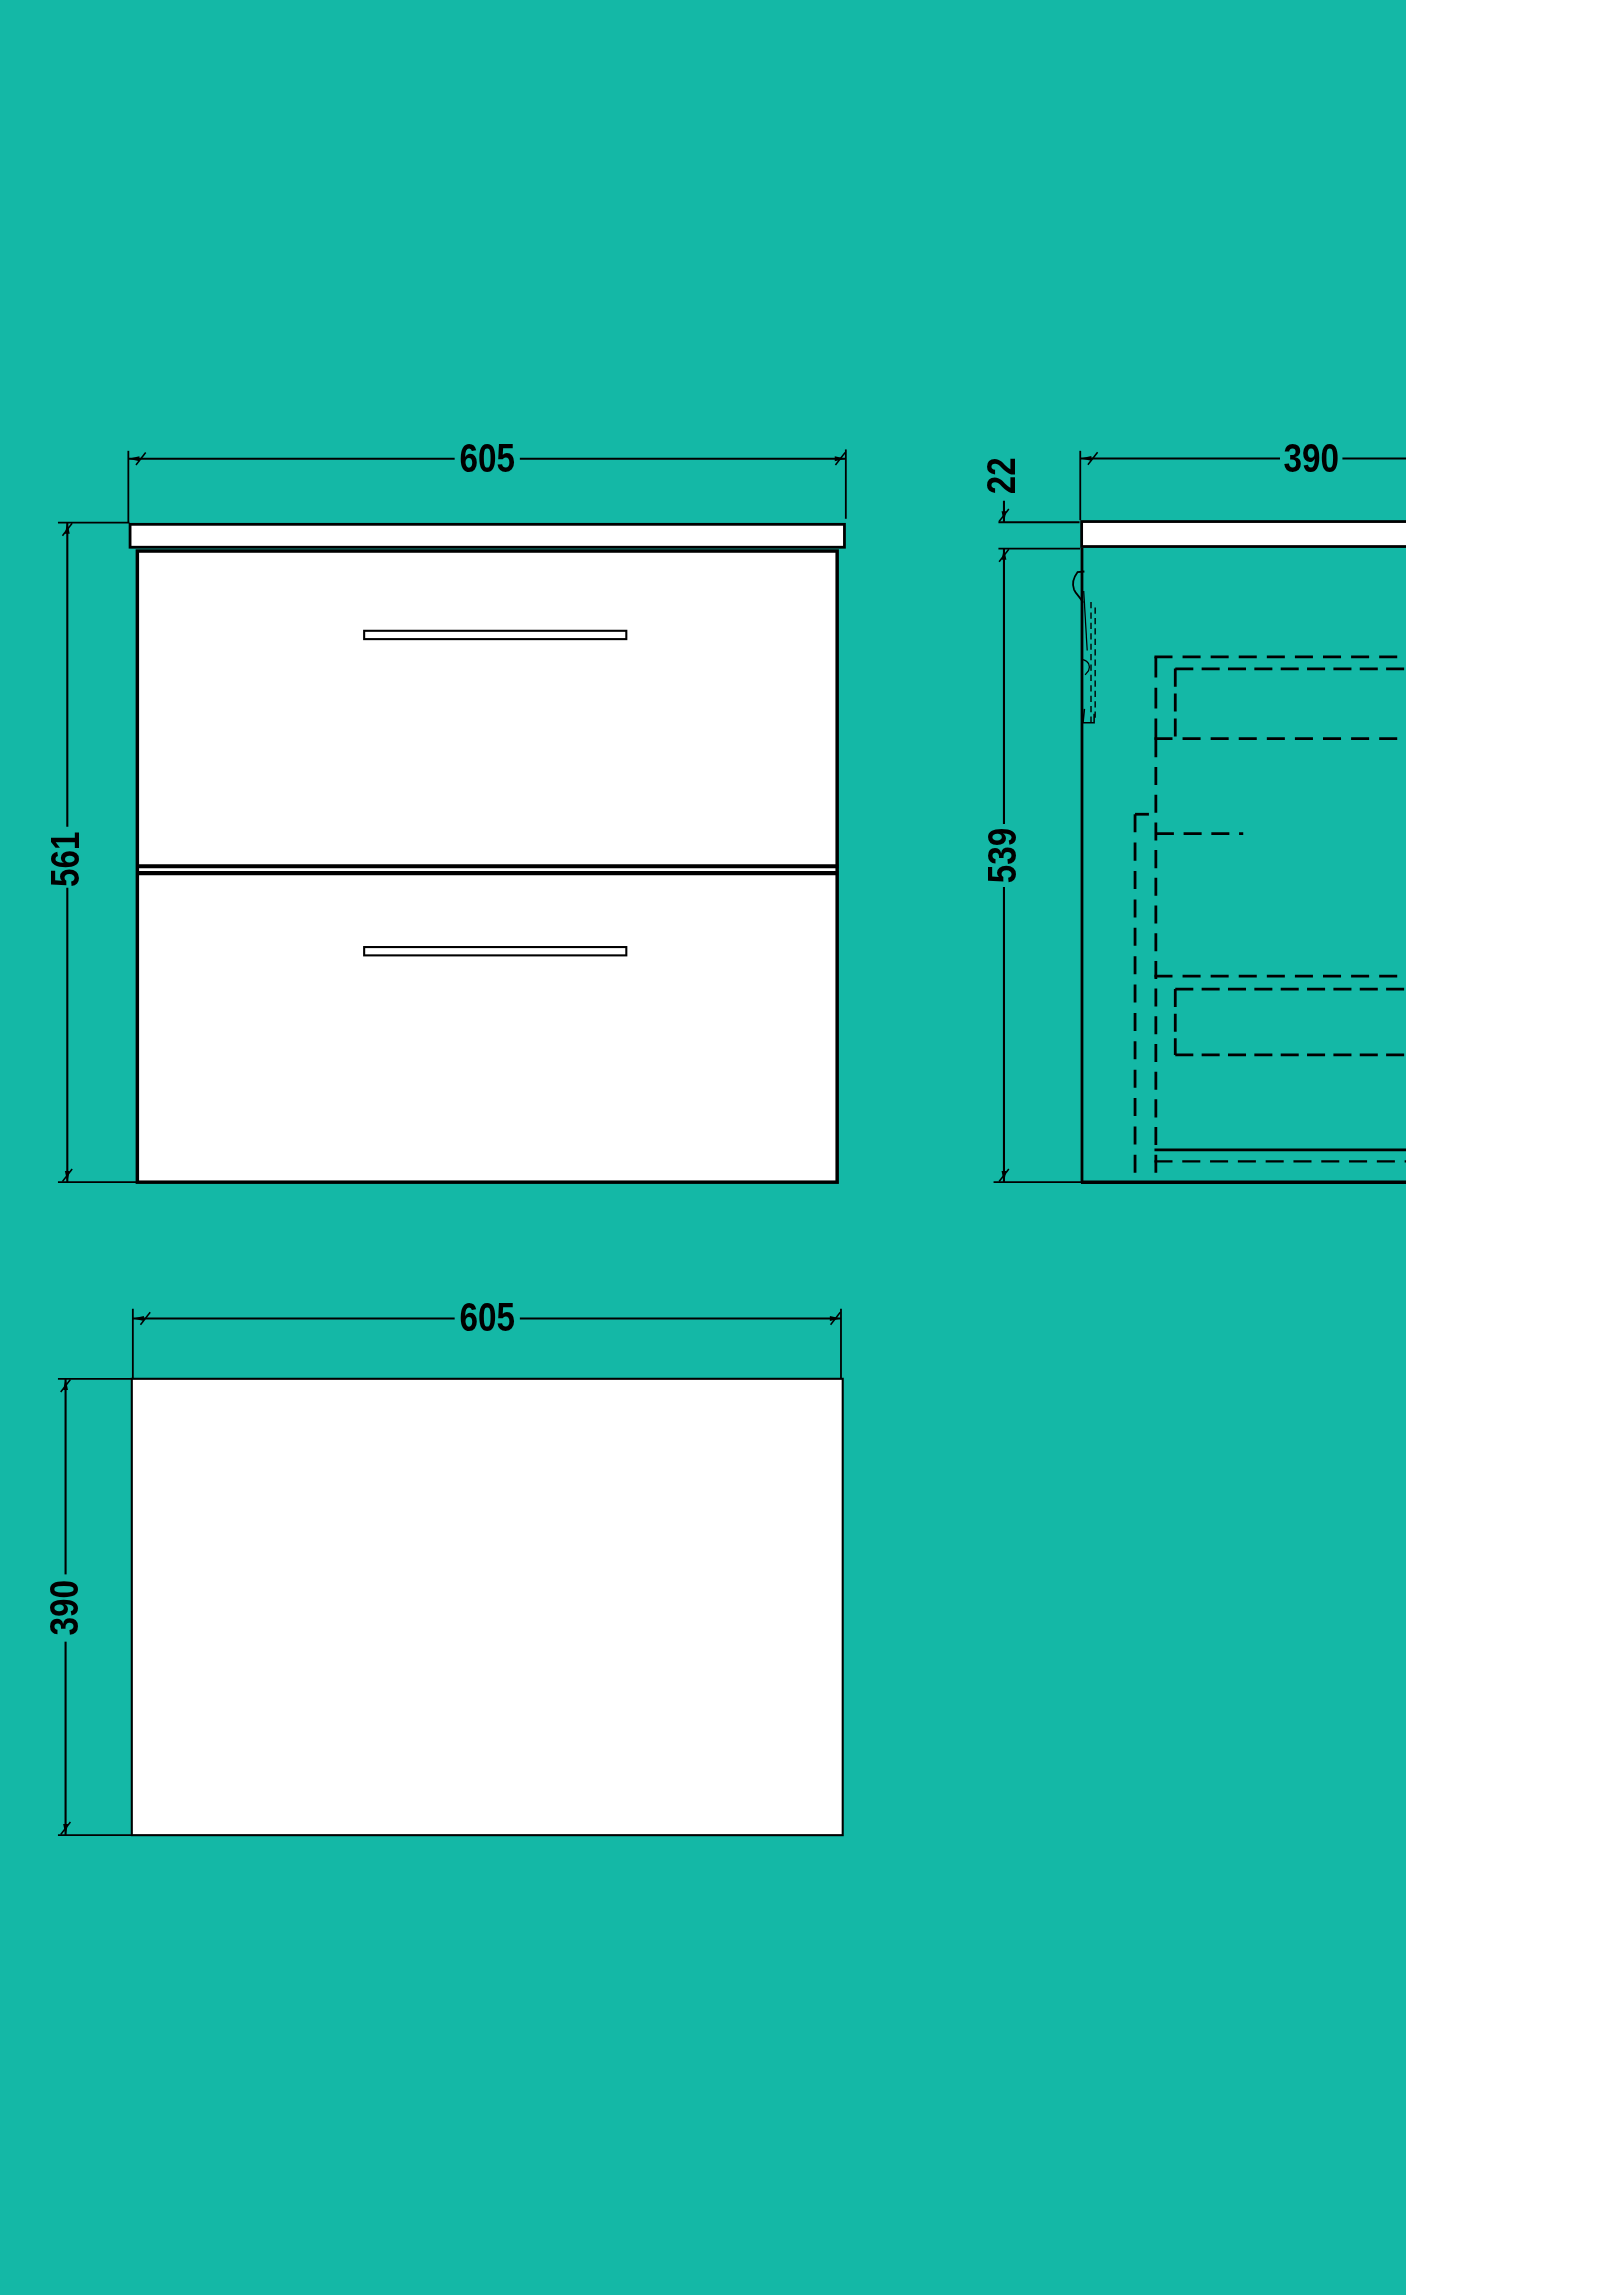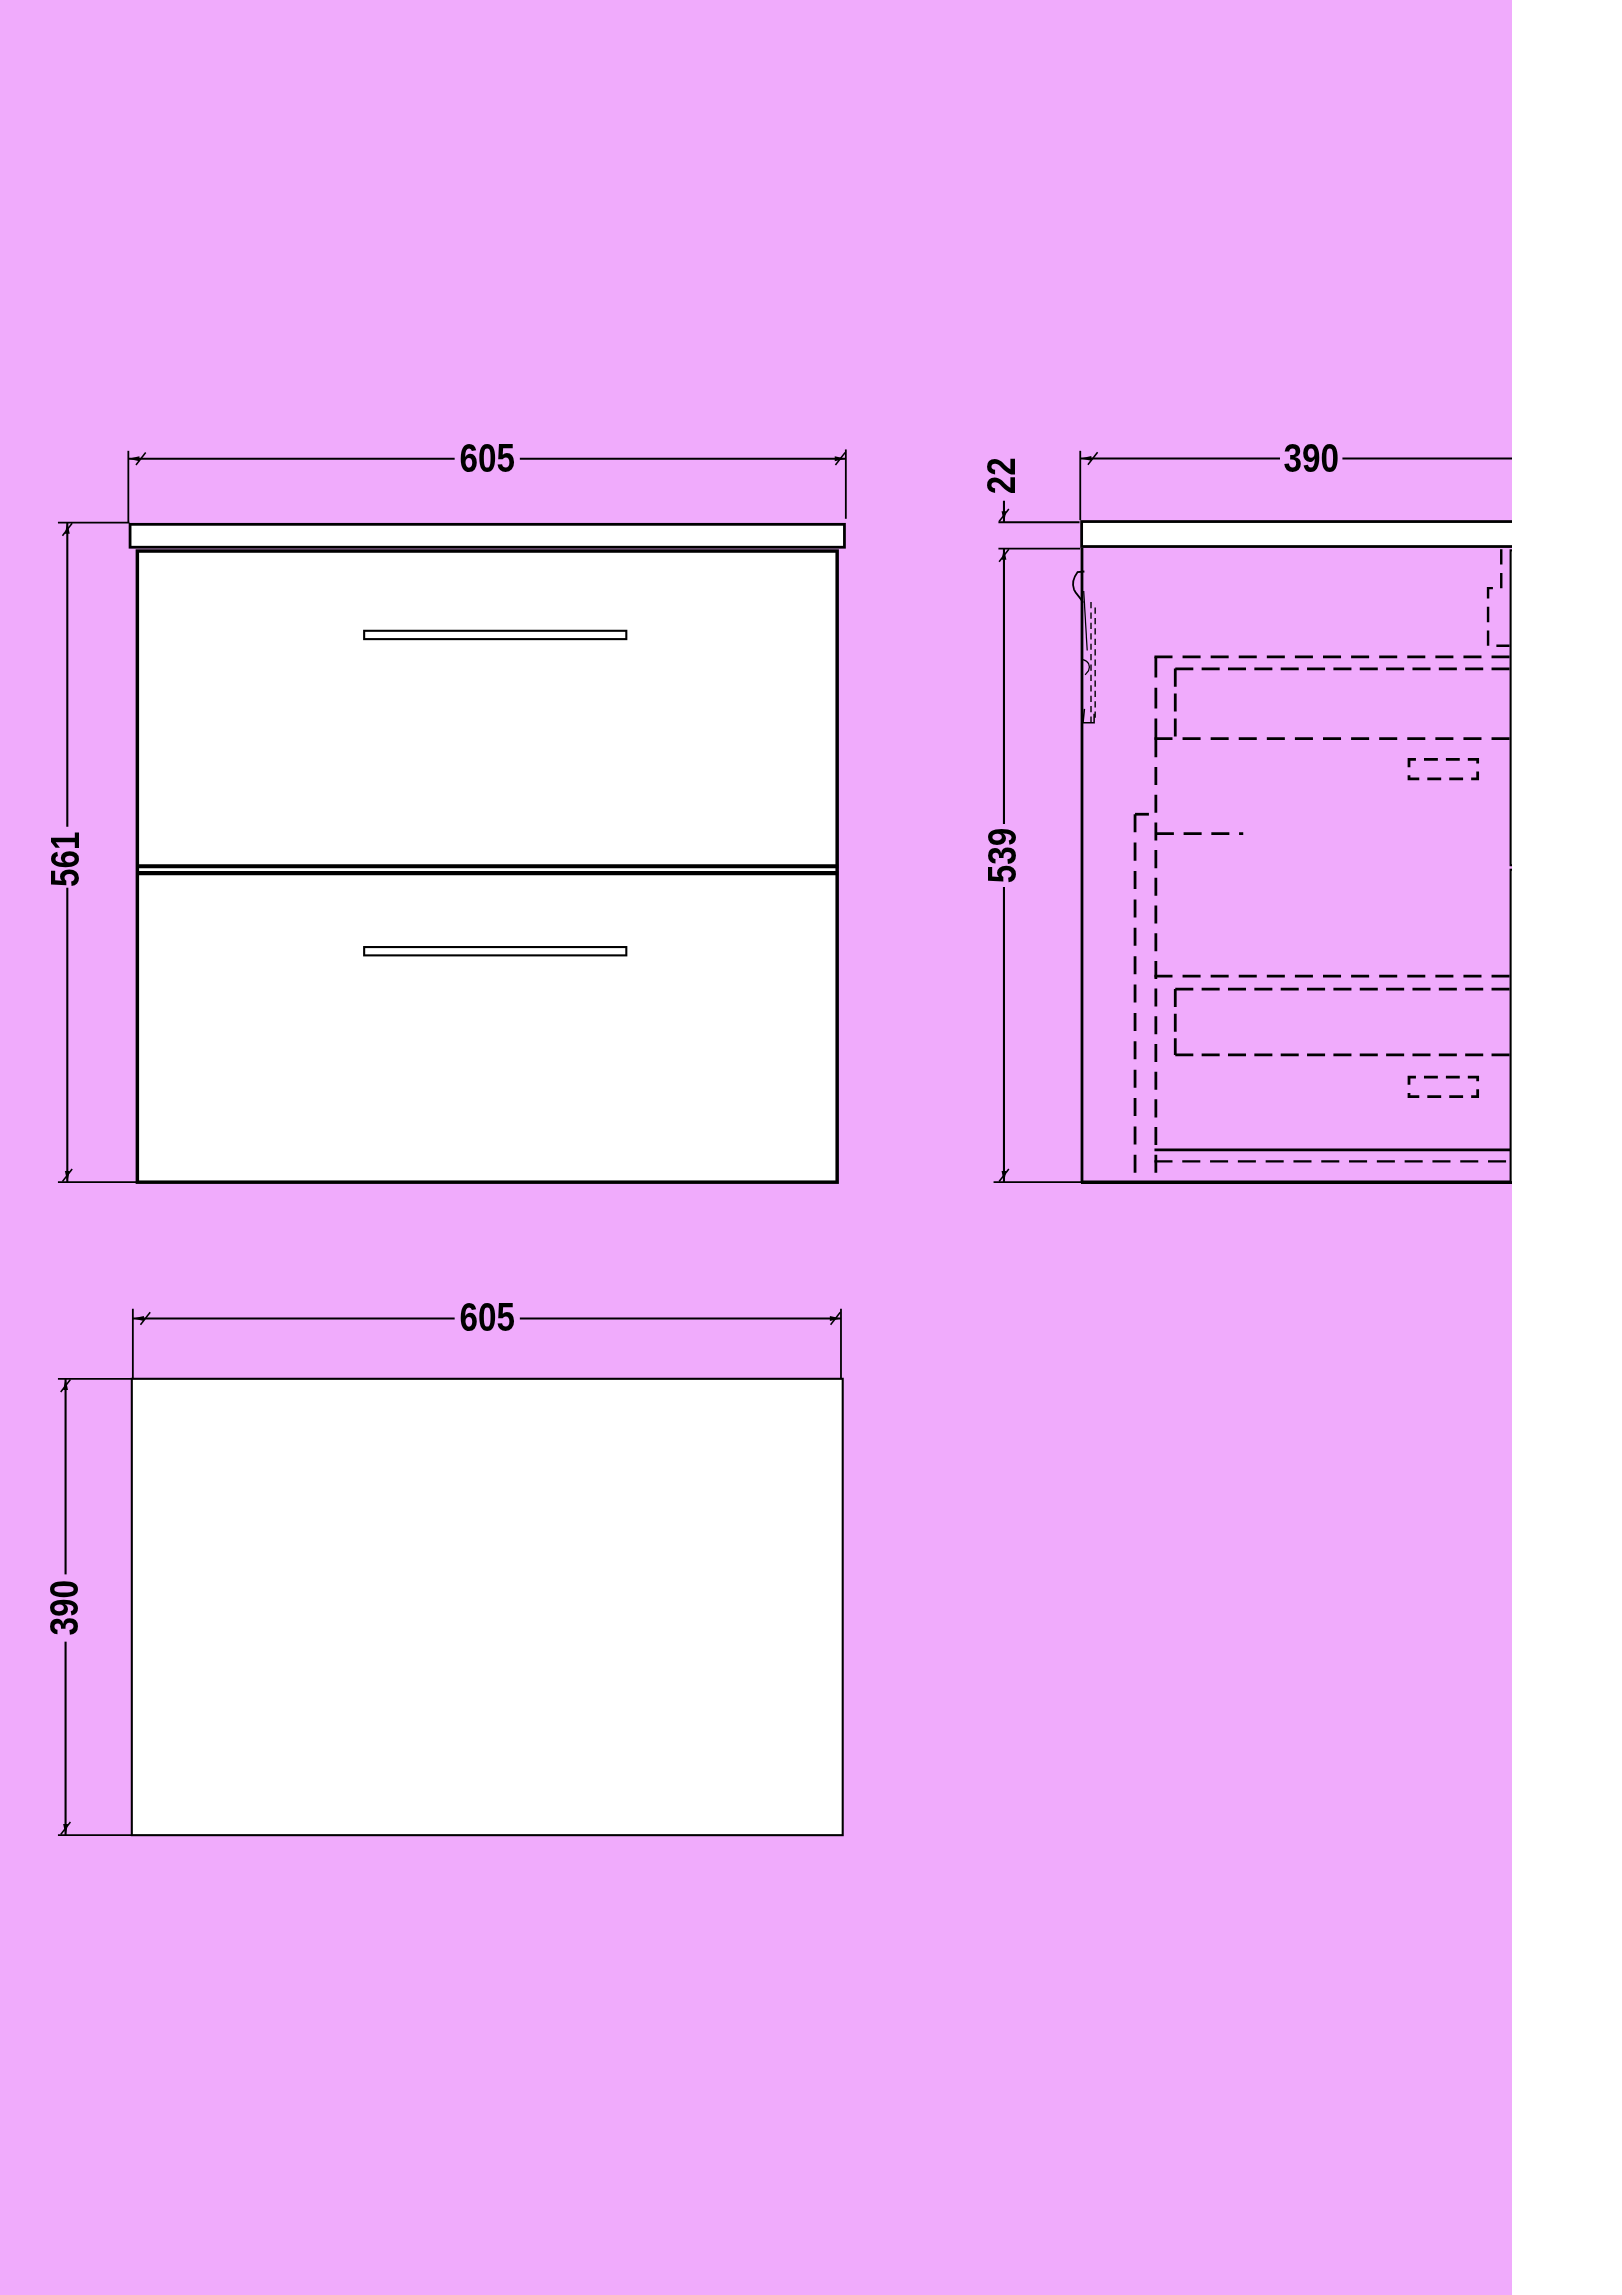--- a/index.html
+++ b/index.html
@@ -1,16 +1,16 @@
 <!DOCTYPE html>
 <html style="font-size:11px"><head>
 <meta charset="utf-8">
 <style>
   html,body{margin:0;padding:0;background:#ffffff;}
-  .page{position:relative;width:1512px;height:2295px;background:#f0abfc;overflow:hidden;}
+  .page{position:relative;width:1406px;height:2295px;background:#14b8a6;overflow:hidden;}
   svg{position:absolute;left:0;top:0;}
   text{font-family:"Liberation Sans", sans-serif;font-weight:bold;fill:#000;}
 </style>
 </head>
 <body>
 <div class="page">
 <svg width="1623" height="2295" viewBox="0 0 2339 3309">
 
 <g>
   <line x1="184.5" y1="650" x2="184.5" y2="754" stroke="#000" stroke-width="2.6"></line>

